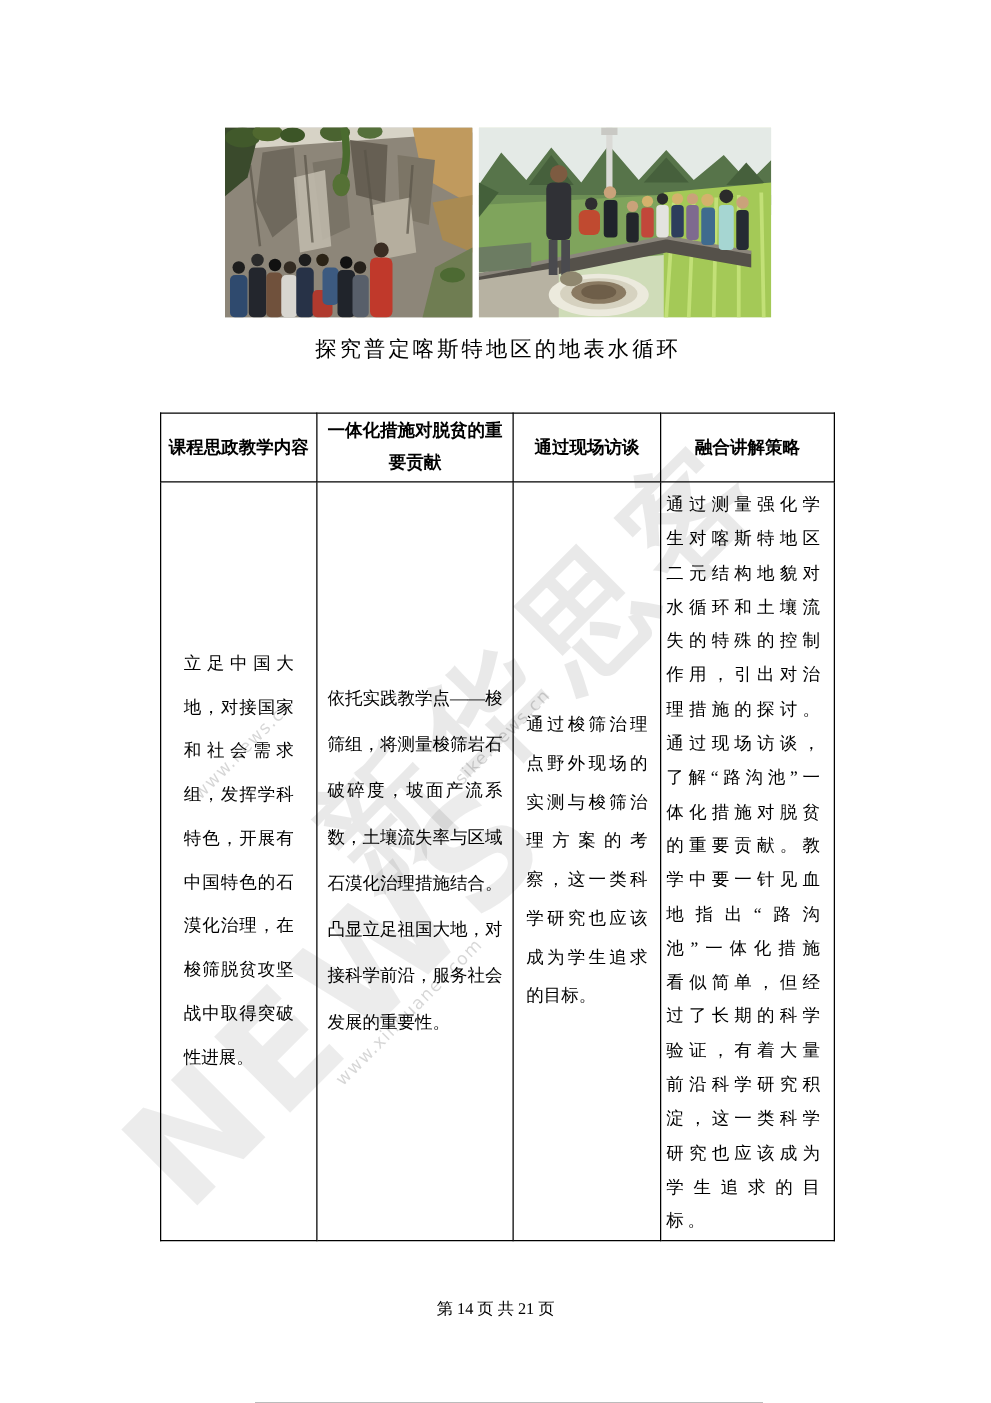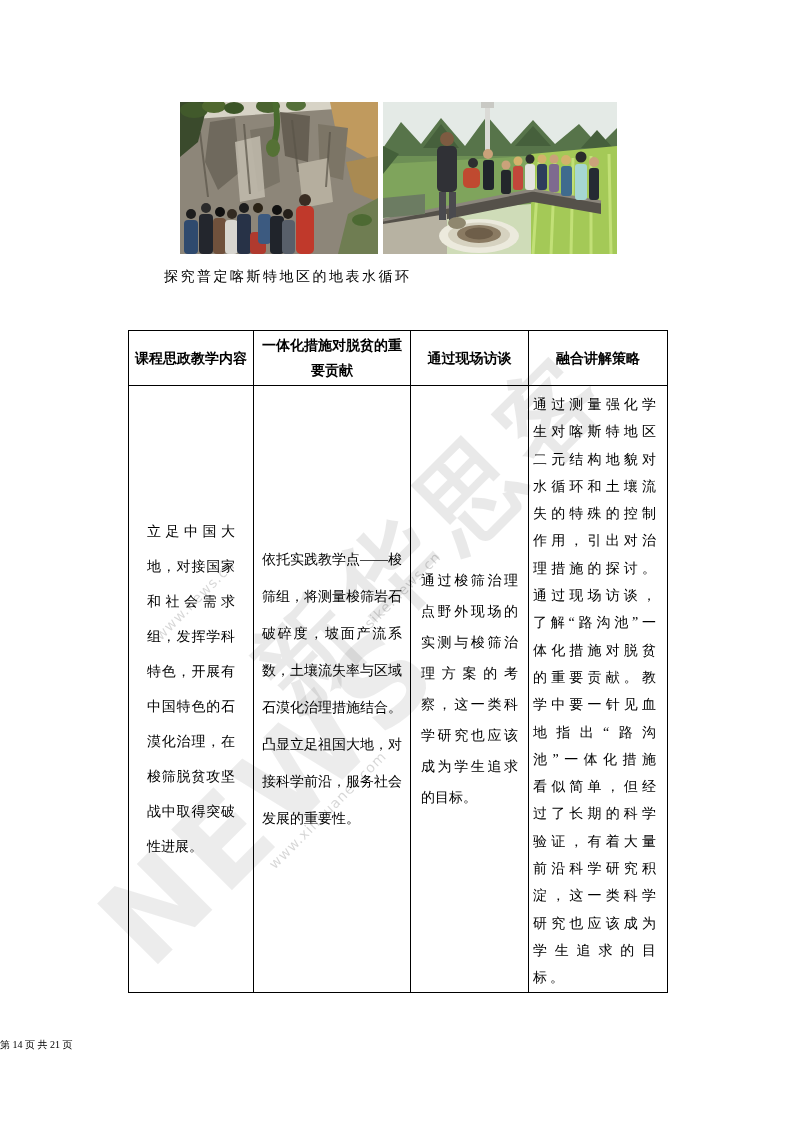--- a/index.html
+++ b/index.html
@@ -11,37 +11,37 @@
   .wm-cn{left:207px;top:462px;font-size:100px;font-weight:bold;letter-spacing:14px;color:rgba(0,0,0,0.085);}
   .wm-latin{left:60px;top:726px;font-size:118px;font-weight:bold;letter-spacing:6px;color:rgba(0,0,0,0.075);}
   .wm-url{font-size:14px;color:rgba(0,0,0,0.16);letter-spacing:1px;}
   .wm-u1{left:142px;top:592px;}
   .wm-u2{left:248px;top:802px;}
   .wm-u3{left:352px;top:582px;}
   
   .photos{position:absolute;left:180px;top:102px;display:flex;gap:5px;z-index:1;}
   .photo{display:block;}
   
-  .caption{position:absolute;left:164px;top:268px;width:437px;
-           font-size:14px;letter-spacing:2.5px;z-index:1;}
+  .caption{position:absolute;left:180px;top:268px;width:437px;text-align:center;
+           font-size:17px;letter-spacing:2.5px;z-index:1;}
   .heading{position:absolute;left:150px;top:297px;font-size:14.5px;letter-spacing:0.5px;z-index:1;}
   
   table.course{position:absolute;left:128px;top:330px;width:539px;border-collapse:collapse;
                table-layout:fixed;z-index:1;background:transparent;}
   table.course th,table.course td{border:1px solid #000;background:transparent;}
   table.course thead tr{height:55px;}
   table.course tbody tr{height:547px;}
   th.hdr{font-weight:bold;font-size:14px;text-align:center;line-height:25px;padding:2px 4px;vertical-align:middle;}
   td{font-size:14px;text-align:justify;text-justify:inter-character;}
   td.c1{vertical-align:middle;line-height:35px;padding:0 18px;}
   td.c2{vertical-align:middle;line-height:37px;padding:0 8px;}
   td.c3{vertical-align:middle;line-height:31px;padding:0 10px;}
   td.c4{vertical-align:top;line-height:27.3px;padding:5px 8px 0 4px;letter-spacing:3px;}
   
-  .footer{position:absolute;left:0;top:1038px;width:100%;font-size:10px;z-index:1;}
+  .footer{position:absolute;left:0;top:1038px;width:100%;text-align:center;font-size:13px;z-index:1;}
 </style>
 </head>
 <body>
 
 <div class="page">
 
   <div>
     <div class="wm wm-cn">新华思客</div>
     <div class="wm wm-latin">NEWS</div>
     <div class="wm wm-url wm-u1">www.news.cn</div>

